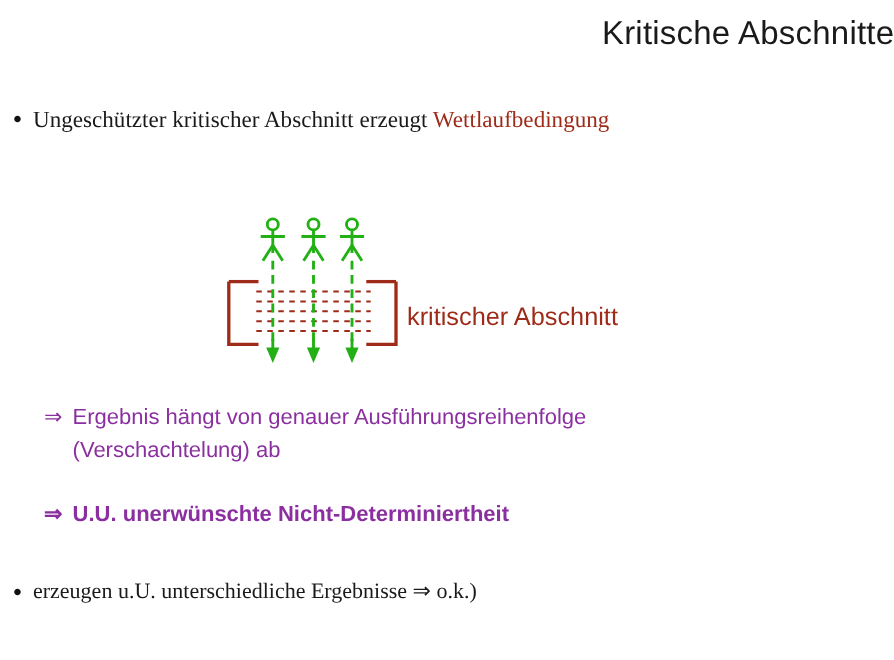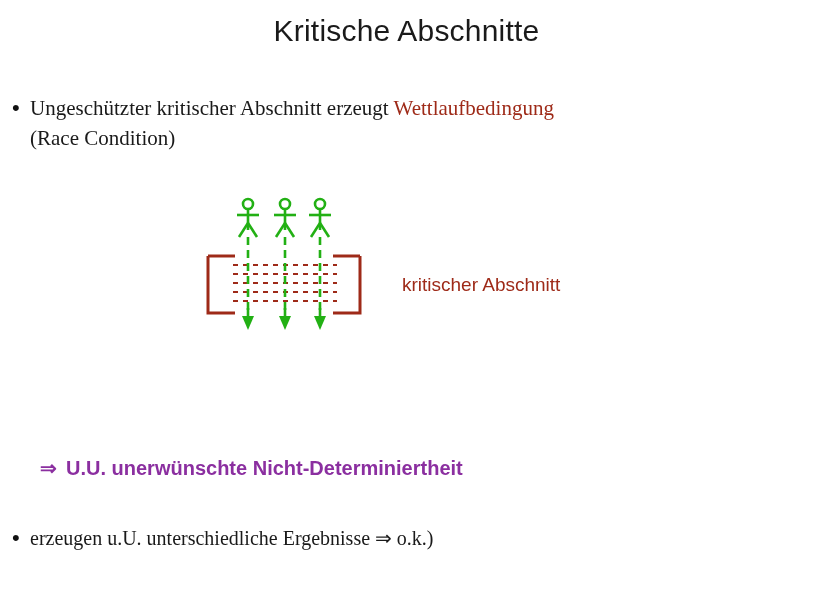--- a/index.html
+++ b/index.html
@@ -15,21 +15,21 @@
     overflow: hidden;
     position: relative;
   }
   .slide {
     position: relative;
     width: 813px;
     height: 600px;
     box-sizing: border-box;
   }
   .slide-title {
-    text-align: center;
+    text-align: right;
     font-size: 30px;
     font-weight: normal;
     color: #1a1a1a;
     margin: 0;
     padding-top: 14px;
     letter-spacing: 0.2px;
   }
 
   .bullet-row {
     display: flex;
@@ -68,23 +68,22 @@
     top: 190px;
     left: 0px;
     width: 813px;
     height: 150px;
   }
 
   .fig-label {
     position: absolute;
     left: 370px;
     top: 274px;
-    font-size: 19px;
+    font-size: 23px;
     color: #9e2a18;
-    margin-left: 32px;
   }
 
   .arrow-block {
     position: absolute;
     left: 40px;
     width: 720px;
     font-size: 20px;
     line-height: 30px;
     color: #8b2fa0;
   }
@@ -115,21 +114,20 @@
 
 <div class="slide">
 
   <h1 class="slide-title">Kritische Abschnitte</h1>
 
   <div class="bullet1">
     <div class="bullet-row">
       <div class="bullet-dot">•</div>
       <div class="bullet-text">
         <span>Ungeschützter kritischer Abschnitt erzeugt </span><span class="red-term">Wettlaufbedingung</span>
-        <div>(Race Condition)</div>
       </div>
     </div>
   </div>
 
   <div class="figure">
     <svg width="813" height="150" viewBox="0 0 813 150">
 
       <g stroke="#22b014" stroke-width="2.6" fill="none">
         <circle cx="248" cy="14" r="5"></circle>
         <line x1="248" y1="19" x2="248" y2="40"></line>
@@ -176,20 +174,24 @@
         <polygon points="279,126 291,126 285,140" stroke="none"></polygon>
         <line x1="320" y1="47" x2="320" y2="124" stroke-dasharray="8,5"></line>
         <line x1="320" y1="118" x2="320" y2="128"></line>
         <polygon points="314,126 326,126 320,140" stroke="none"></polygon>
       </g>
     </svg>
   </div>
 
   <div class="fig-label">kritischer Abschnitt</div>
 
+  <div class="arrow-block arrow-1">
+    <span class="arr">⇒</span><span>Ergebnis hängt von genauer Ausführungsreihenfolge</span>
+    <span class="cont">(Verschachtelung) ab</span>
+  </div>
 
   <div class="arrow-block arrow-2">
     <span class="arr">⇒</span><span>U.U. unerwünschte Nicht-Determiniertheit</span>
   </div>
 
   <div class="bullet2">
     <div class="bullet-row">
       <div class="bullet-dot">•</div>
       <div class="bullet-text">
         <div>erzeugen u.U. unterschiedliche Ergebnisse ⇒ o.k.)</div>

